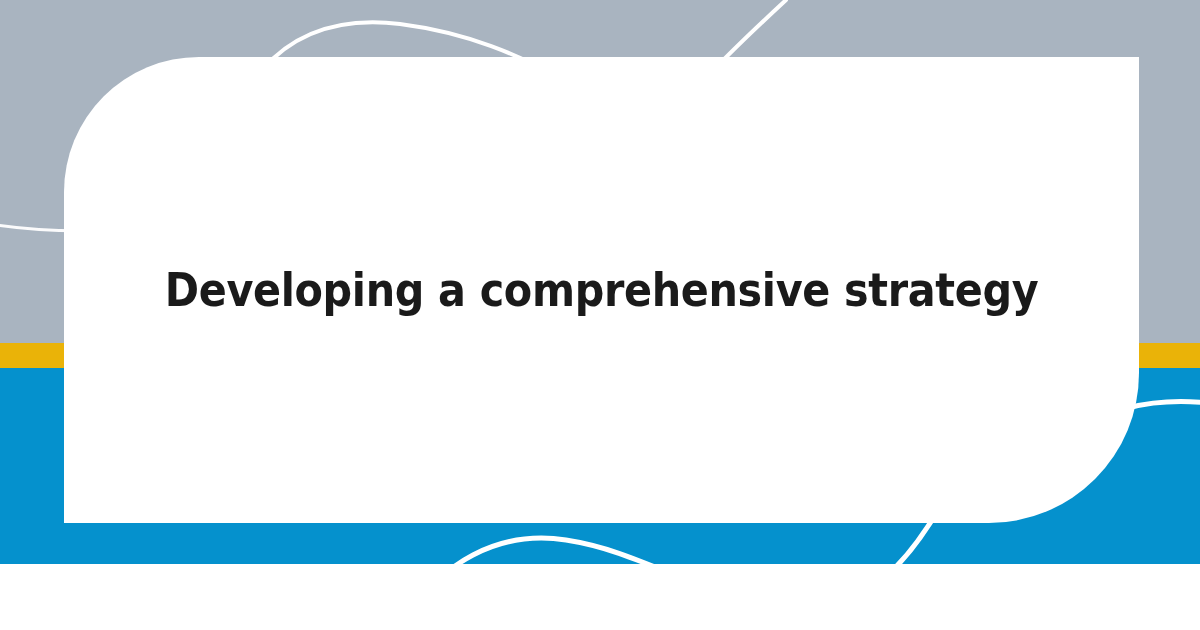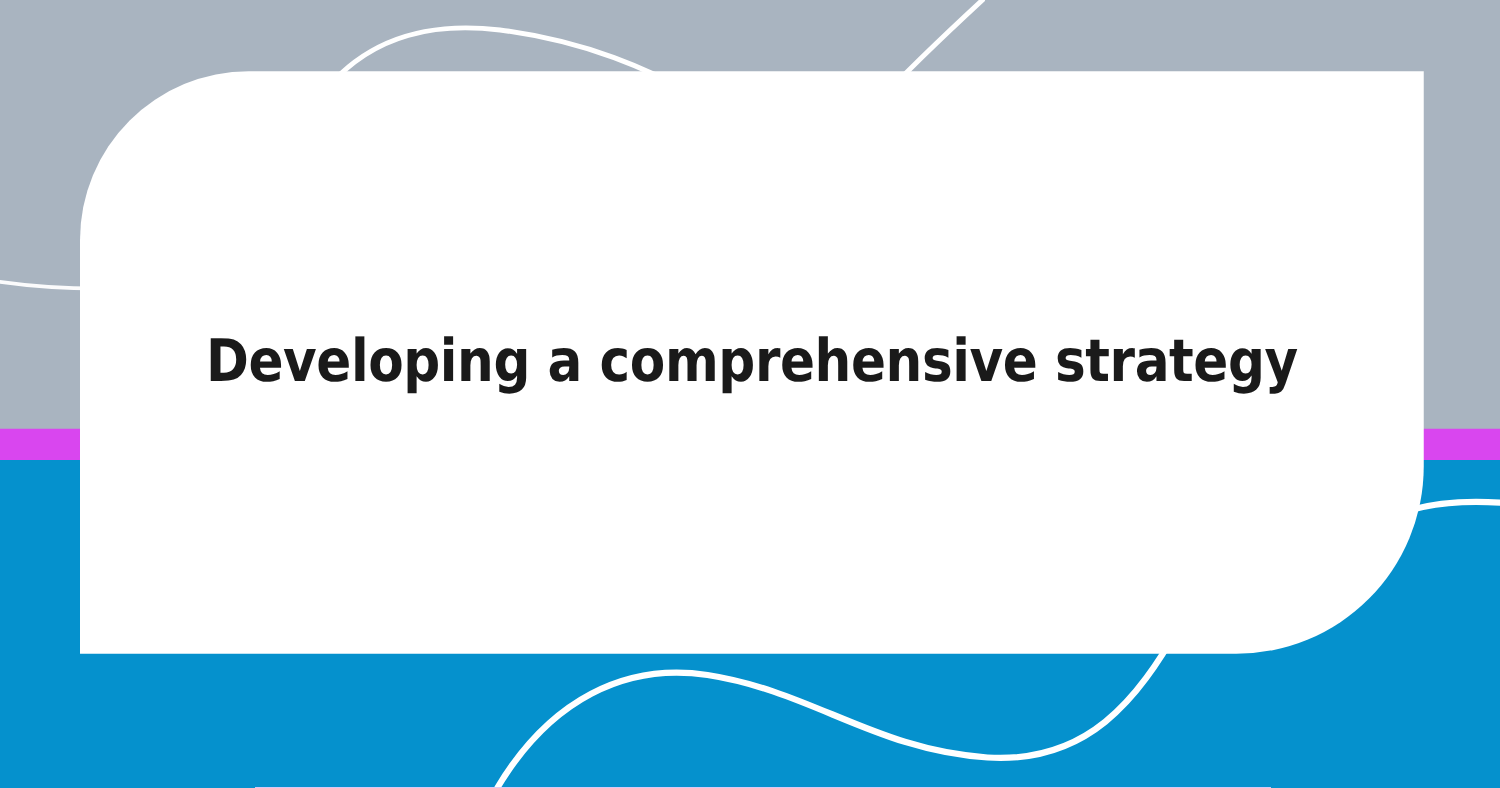--- a/index.html
+++ b/index.html
@@ -6,23 +6,23 @@
     margin: 0;
     padding: 0;
     background: #ffffff;
   }
   body {
     font-family: "DejaVu Sans", sans-serif;
   }
   #stage {
     position: relative;
     width: 1200px;
-    height: 630px;
+    height: 564px;
     overflow: hidden;
-    background: #d946ef;
+    background: #eab308;
   }
   .band {
     position: absolute;
     left: 0;
     width: 1200px;
   }
   .band-gray {
     top: 0;
     height: 343px;
     background: #a9b4c0;

